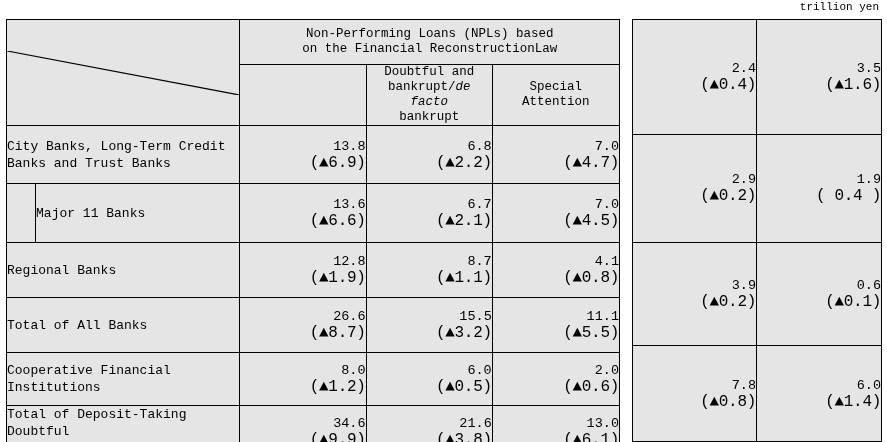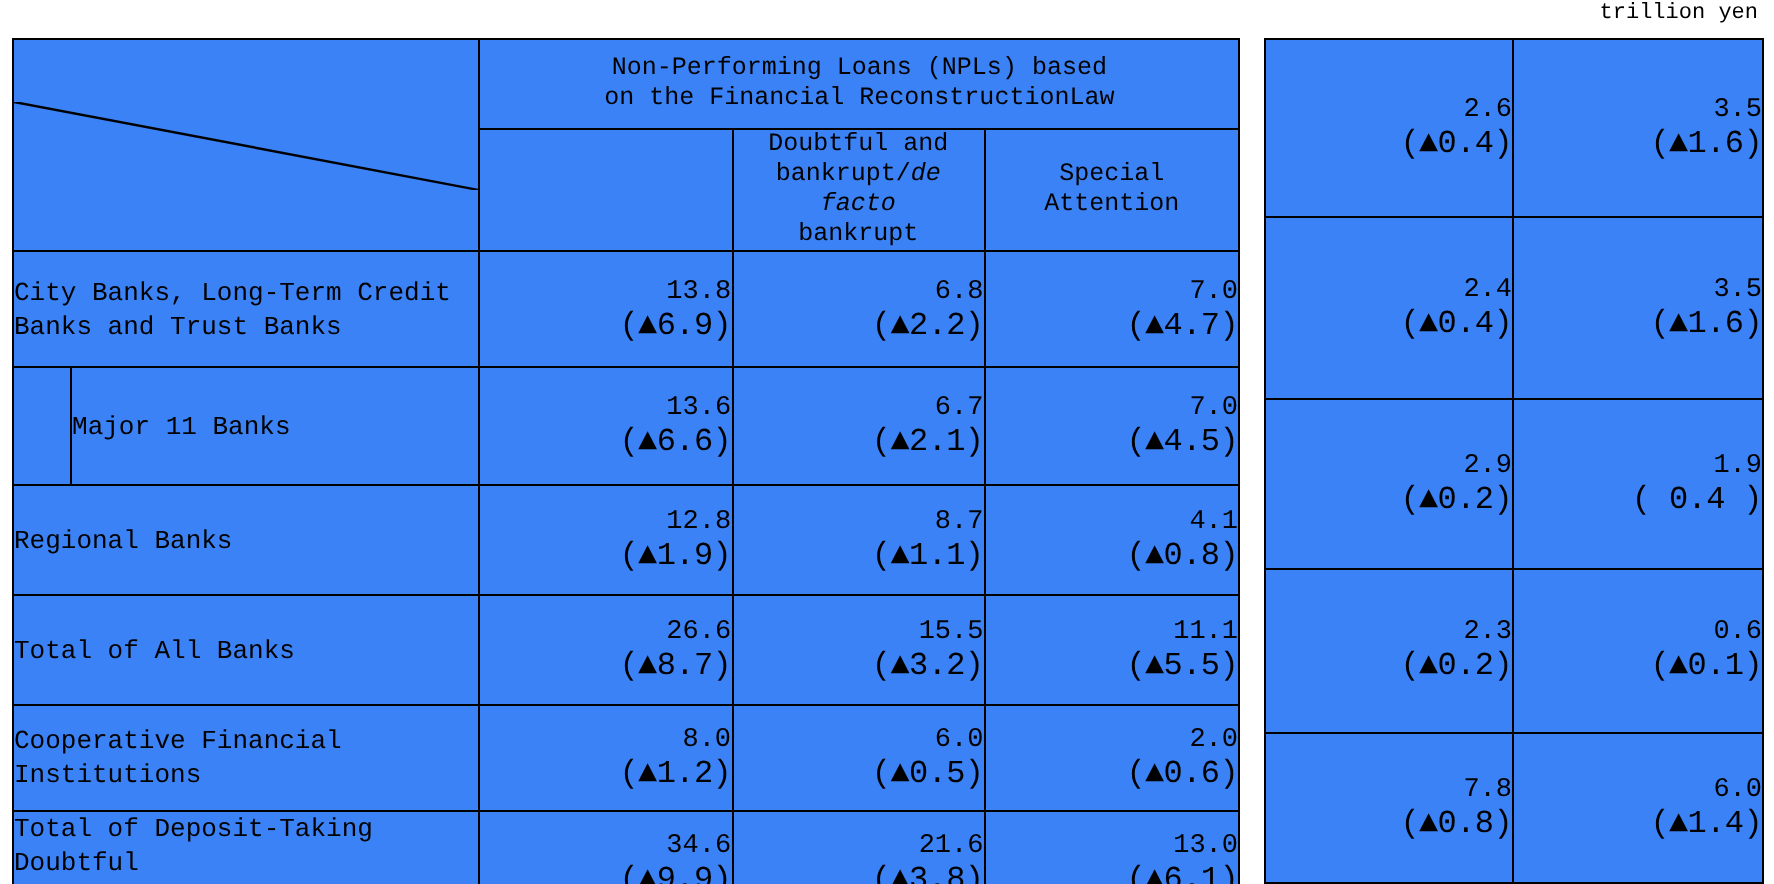--- a/index.html
+++ b/index.html
@@ -39,21 +39,21 @@
     position: absolute;
     border-collapse: collapse;
     table-layout: fixed;
     font-size: 12.5px;
   }
   .tbl td, .tbl th {
     border: 1px solid #000;
     padding: 0;
     font-weight: normal;
     vertical-align: middle;
-    background: #3b82f6;
+    background: #e5e5e5;
   }
 
   
   #main-table {
     left: 6px;
     top: 19px;
     width: 614px;
     height: 423px;
   }
   
@@ -275,30 +275,20 @@
     </tbody>
   </table>
 
   <table class="tbl" id="aux-table">
     <colgroup>
       <col style="width:124px">
       <col style="width:125px">
     </colgroup>
     <tbody>
 
-      <tr>
-        <td class="num" style="height:57px">
-          <span class="v1">2.6</span>
-          <span class="v2 tri">(▲0.4)</span>
-        </td>
-        <td class="num">
-          <span class="v1">3.5</span>
-          <span class="v2 tri">(▲1.6)</span>
-        </td>
-      </tr>
 
       <tr>
         <td class="num" style="height:58px">
           <span class="v1">2.4</span>
           <span class="v2 tri">(▲0.4)</span>
         </td>
         <td class="num">
           <span class="v1">3.5</span>
           <span class="v2 tri">(▲1.6)</span>
         </td>
@@ -311,21 +301,21 @@
         </td>
         <td class="num">
           <span class="v1">1.9</span>
           <span class="v2 tri">( 0.4 )</span>
         </td>
       </tr>
 
 
       <tr>
         <td class="num thick-bottom" style="height:52px">
-          <span class="v1">2.3</span>
+          <span class="v1">3.9</span>
           <span class="v2 tri">(▲0.2)</span>
         </td>
         <td class="num thick-bottom">
           <span class="v1">0.6</span>
           <span class="v2 tri">(▲0.1)</span>
         </td>
       </tr>
 
       <tr>
         <td class="num" style="height:48px">

